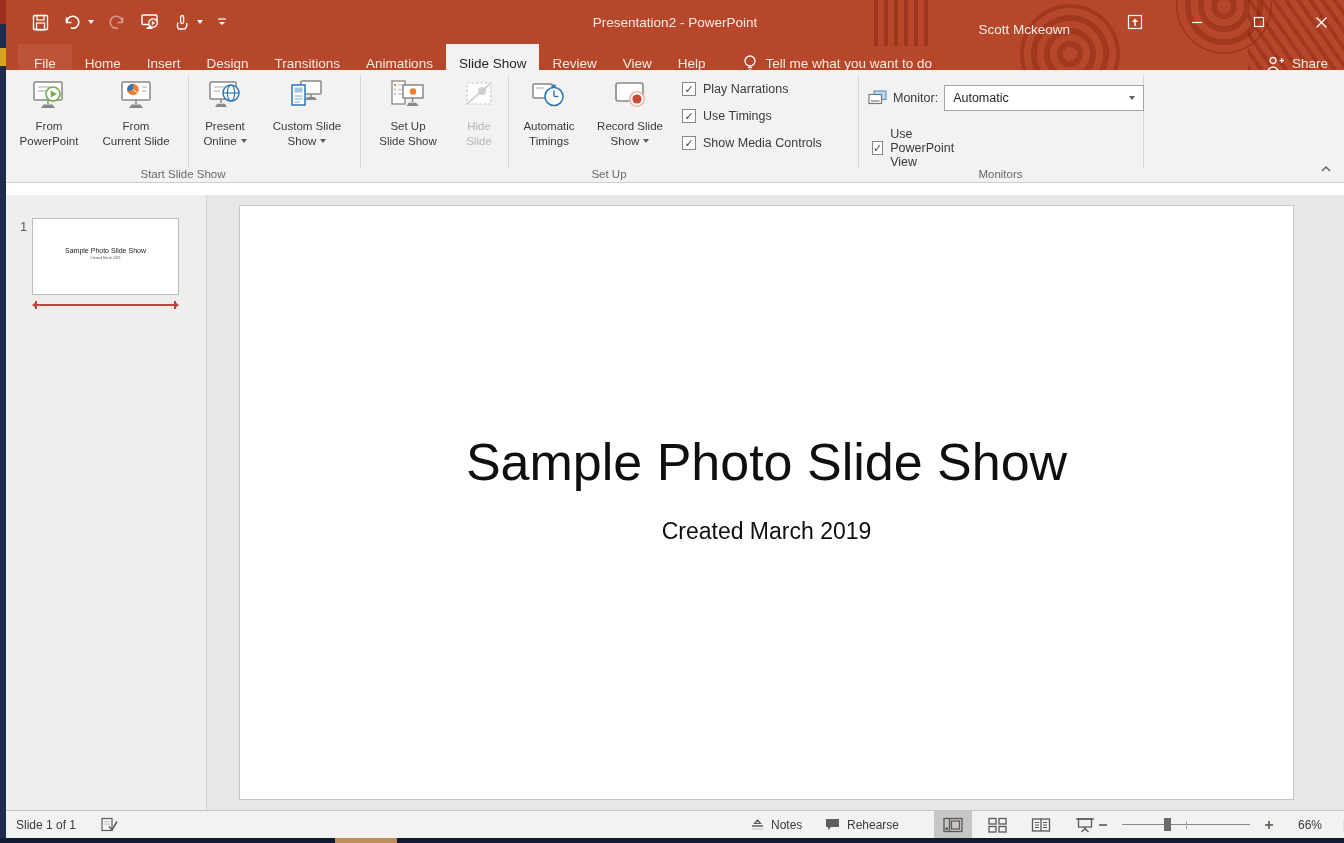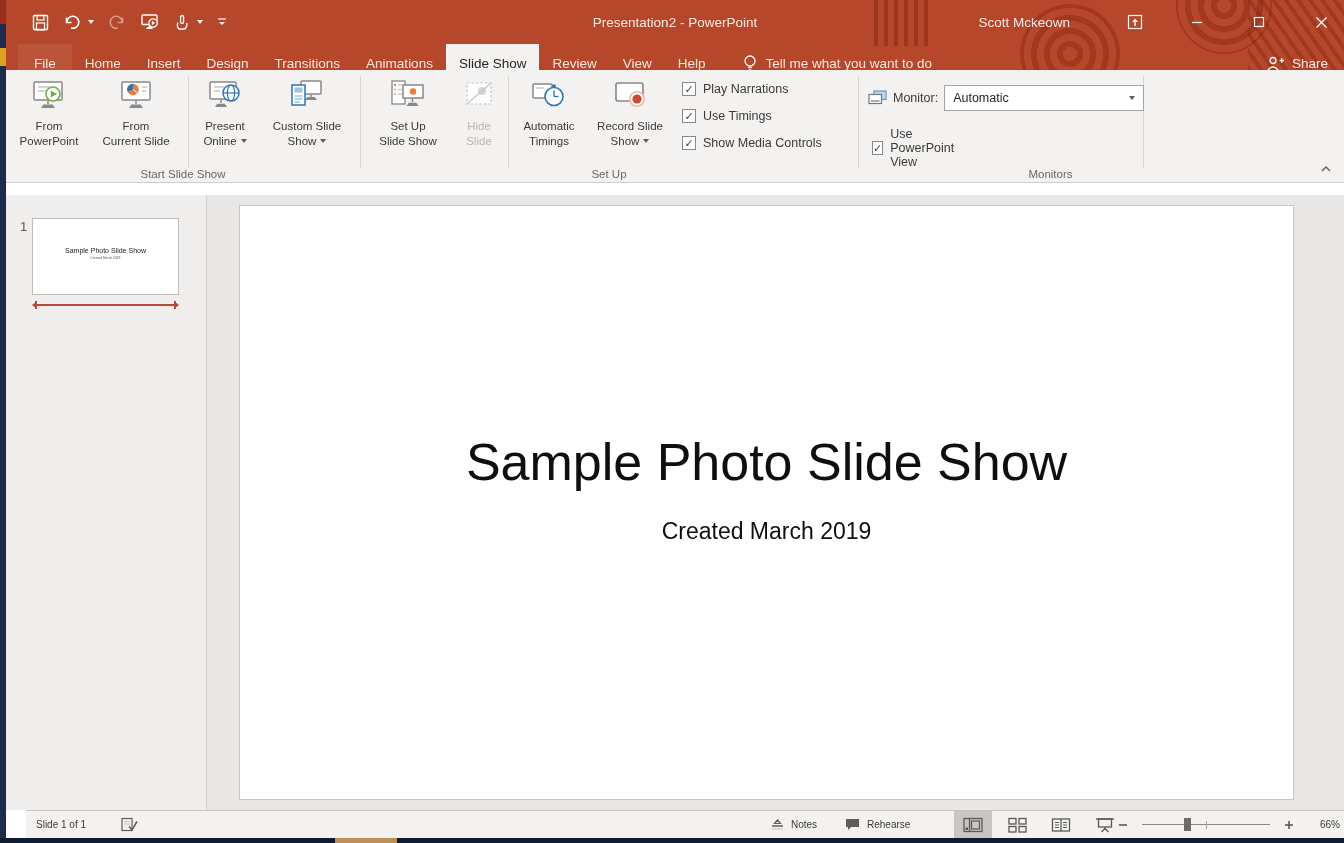--- a/index.html
+++ b/index.html
@@ -29,21 +29,21 @@
   .d-rings2 { position:absolute; left:452px; top:-42px; width:96px; height:96px; border-radius:50%;
             background:repeating-radial-gradient(circle at center, transparent 0 7px, rgba(125,33,13,.38) 7px 13px); }
   .d-diag { position:absolute; right:0; top:0; width:96px; height:82px;
             background:repeating-linear-gradient(55deg, transparent 0 6px, rgba(125,33,13,.38) 6px 10px); }
 
   .titlebar { position:relative; z-index:1; height:44px; display:flex; align-items:center; }
   .qat { display:flex; align-items:center; gap:14px; padding-left:26px; }
   .qat-btn { display:flex; align-items:center; gap:3px; cursor:default; }
   .dim { opacity:.45; }
   .title-center { position:absolute; left:0; right:0; text-align:center; font-size:13.5px; color:#fceae4; pointer-events:none; }
-  .tb-right { margin-left:auto; display:flex; align-items:center; gap:16px; }
+  .tb-right { margin-left:auto; display:flex; align-items:flex-end; gap:16px; }
   .user-name { font-size:13.5px; color:#fceae4; margin-right:26px; }
   .winbtn { width:46px; height:30px; display:flex; align-items:center; justify-content:center; }
   .winbtn svg { display:block; }
 
   .tabrow { position:relative; z-index:1; height:38px; display:flex; align-items:stretch; padding-left:12px; font-size:13.5px; }
   .tab { display:flex; align-items:center; padding:0 13px; color:#f7e9e4; white-space:nowrap; }
   .tab.file { background:rgba(255,255,255,.07); padding:0 16px; }
   .tab.active { background:#f3f2f1; color:#262626; }
   .tellme { display:flex; align-items:center; gap:9px; margin-left:24px; color:#f7e9e4; }
   .share { margin-left:auto; margin-right:16px; display:flex; align-items:center; gap:7px; color:#f7e9e4; }
@@ -91,21 +91,21 @@
   .rl-arr-l { left:0; border-right:4px solid #b9483a; }
   .rl-arr-r { right:0; border-left:4px solid #b9483a; }
 
   .canvas { flex:1; background:#e8e7e5; position:relative; }
   .slide { position:absolute; left:32px; top:10px; width:1055px; height:595px; background:#fff; border:1px solid #c9c7c5; }
   .s-title { margin-top:226px; text-align:center; font-size:52px; font-weight:300; color:#0f0f0f; }
   .s-sub { margin-top:26px; text-align:center; font-size:23px; color:#0f0f0f; }
 
   
   .statusbar { position:absolute; left:0; right:0; top:810px; height:28px; background:#f3f2f1;
-               border-top:1px solid #c6c4c2; font-size:10px; color:#3b3a39;margin-left:20px; }
+               border-top:1px solid #c6c4c2; font-size:12px; color:#3b3a39; }
   .sb-item { position:absolute; top:0; height:27px; display:flex; align-items:center; gap:6px; }
   .sb-slide { left:10px; }
   .sb-spell { left:94px; }
   .sb-notes { left:744px; }
   .sb-comments { left:818px; }
   .sb-views { left:928px; display:flex; }
   .vbtn { width:38px; height:27px; display:flex; align-items:center; justify-content:center; }
   .vbtn.active { background:#c8c6c4; }
   .sb-zoom { left:1088px; display:flex; align-items:center; }
   .zbtn { width:18px; height:27px; display:flex; align-items:center; justify-content:center;
@@ -417,21 +417,21 @@
       <label class="presrow">
         <span class="chkbox">
             <span>✓</span>
           </span>
         <span>Use PowerPoint View</span>
       </label>
     </div>
 
     <div class="glabel" style="left:0;width:354px">Start Slide Show</div>
     <div class="glabel" style="left:354px;width:498px">Set Up</div>
-    <div class="glabel" style="left:902px;width:285px">Monitors</div>
+    <div class="glabel" style="left:852px;width:285px">Monitors</div>
 
     <span class="collapse">
       <svg width="12" height="9" viewBox="0 0 12 9">
           <polyline points="2,7 6,3 10,7" fill="none" stroke="#605e5c" stroke-width="1.4"></polyline>
         </svg>
     </span>
   </div>
 
   <div class="main">
     <div class="thumb-panel">

